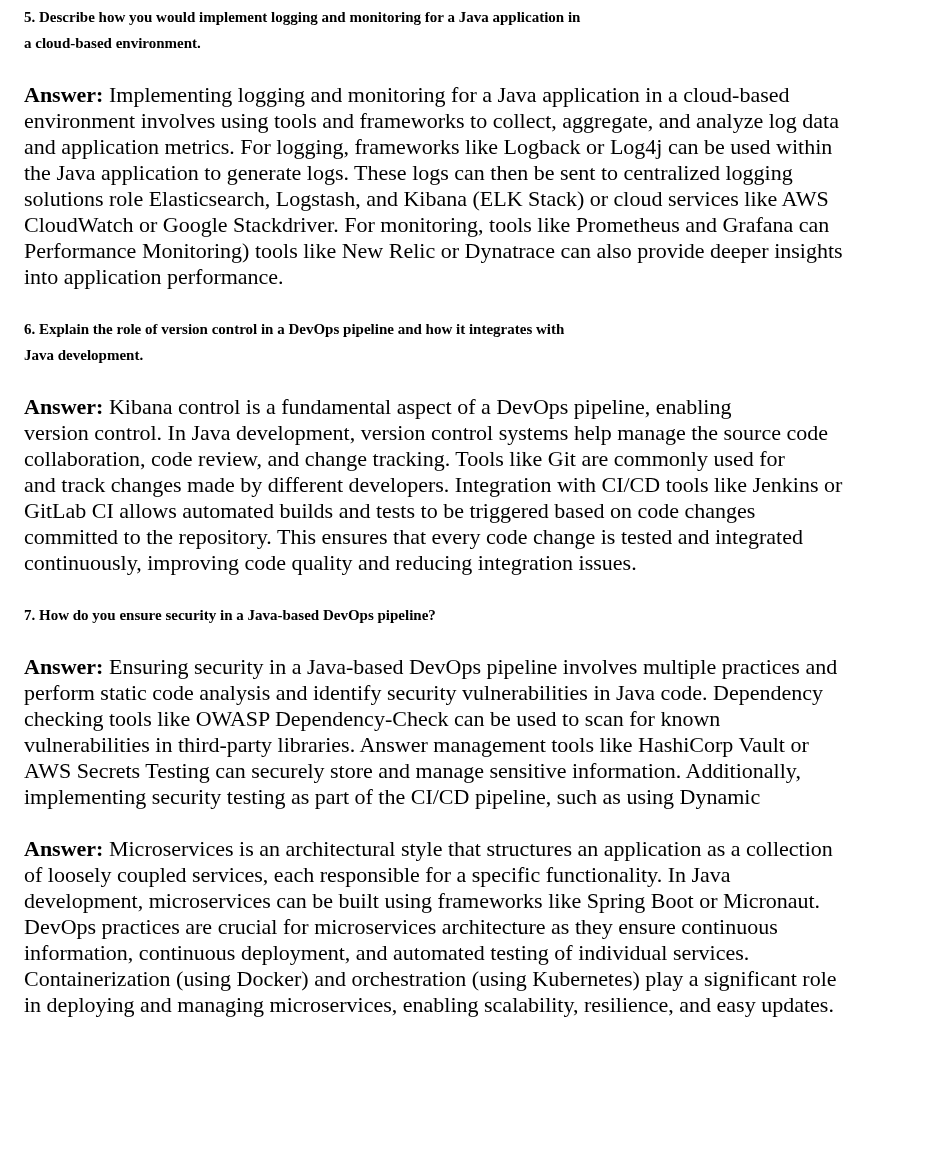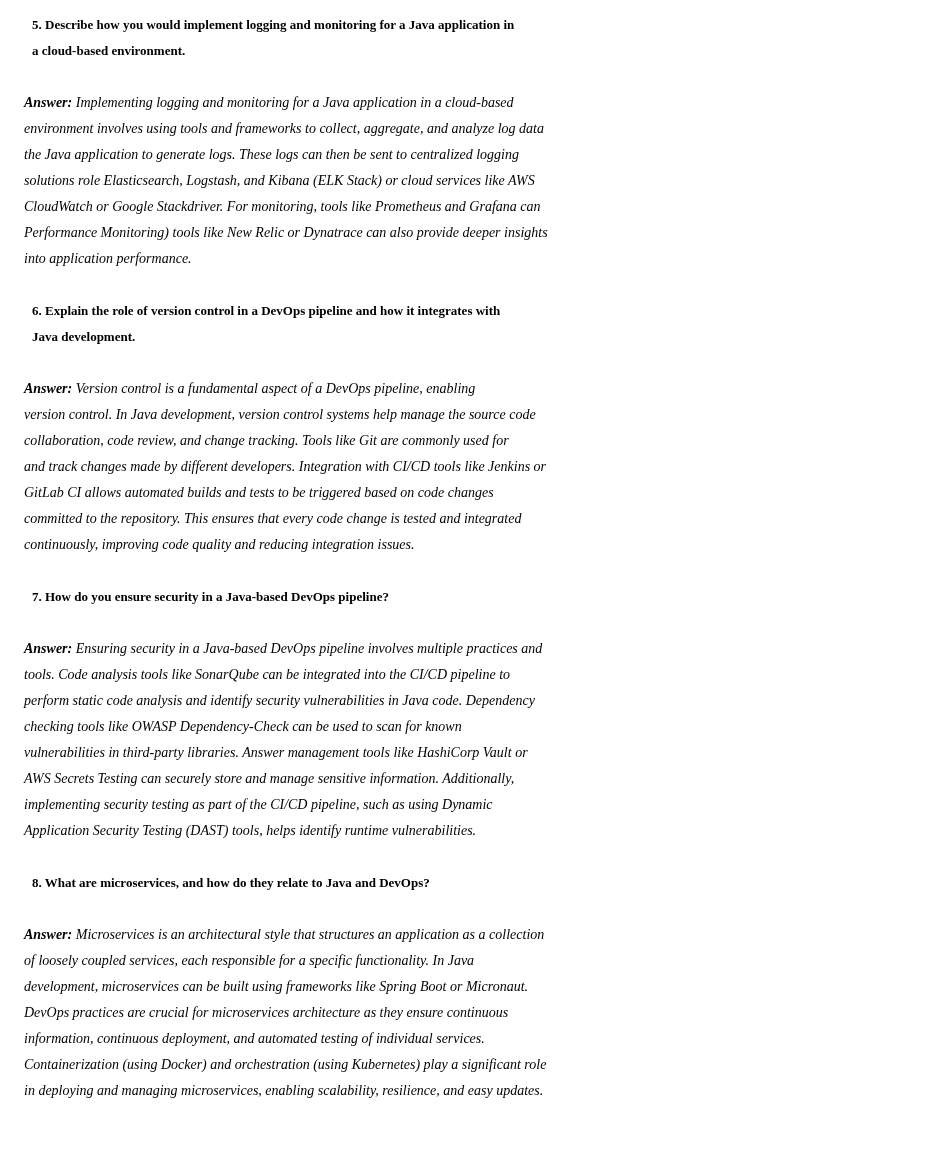--- a/index.html
+++ b/index.html
@@ -17,95 +17,90 @@
     .page {
       position: relative;
       padding: 4px 0 0 24px;
       width: 900px;
     }
     .qa {
       margin: 0;
     }
     .question {
       font-weight: bold;
-      font-size: 13px;
+      font-size: 15px;
       line-height: 26px;
-      margin: 8px;
+      margin: 0;
       white-space: nowrap;
     }
     .question .line { display: block; }
     .answer {
-      font-size: 14px;
+      font-size: 22px;
       line-height: 26px;
       margin: 26px 0 26px 0;
       white-space: nowrap;
-      font-style: italic;
     }
     .answer .line { display: block; }
     .answer-label {
       font-weight: bold;
     }
   </style>
 </head>
 <body>
 
 <div class="page">
 
   <section class="qa">
     <h2 class="question">
       <span class="line">5. Describe how you would implement logging and monitoring for a Java application in</span>
       <span class="line">a cloud-based environment.</span>
     </h2>
     <div class="answer">
       <span class="line"><span class="answer-label">Answer:</span><span> Implementing logging and monitoring for a Java application in a cloud-based</span></span>
       <span class="line">environment involves using tools and frameworks to collect, aggregate, and analyze log data</span>
+      <span class="line">and application metrics. For logging, frameworks like Logback or Log4j can be used within</span>
       <span class="line">the Java application to generate logs. These logs can then be sent to centralized logging</span>
       <span class="line">solutions role Elasticsearch, Logstash, and Kibana (ELK Stack) or cloud services like AWS</span>
       <span class="line">CloudWatch or Google Stackdriver. For monitoring, tools like Prometheus and Grafana can</span>
       <span class="line">Performance Monitoring) tools like New Relic or Dynatrace can also provide deeper insights</span>
       <span class="line">into application performance.</span>
     </div>
   </section>
 
   <section class="qa">
     <h2 class="question">
       <span class="line">6. Explain the role of version control in a DevOps pipeline and how it integrates with</span>
       <span class="line">Java development.</span>
     </h2>
     <div class="answer">
-      <span class="line"><span class="answer-label">Answer:</span><span> Version control is a fundamental aspect of a DevOps pipeline, enabling</span></span>
+      <span class="line"><span class="answer-label">Answer:</span><span> Kibana control is a fundamental aspect of a DevOps pipeline, enabling</span></span>
       <span class="line">version control. In Java development, version control systems help manage the source code</span>
       <span class="line">collaboration, code review, and change tracking. Tools like Git are commonly used for</span>
       <span class="line">and track changes made by different developers. Integration with CI/CD tools like Jenkins or</span>
       <span class="line">GitLab CI allows automated builds and tests to be triggered based on code changes</span>
       <span class="line">committed to the repository. This ensures that every code change is tested and integrated</span>
       <span class="line">continuously, improving code quality and reducing integration issues.</span>
     </div>
   </section>
 
   <section class="qa">
     <h2 class="question">
       <span class="line">7. How do you ensure security in a Java-based DevOps pipeline?</span>
     </h2>
     <div class="answer">
       <span class="line"><span class="answer-label">Answer:</span><span> Ensuring security in a Java-based DevOps pipeline involves multiple practices and</span></span>
-      <span class="line">tools. Code analysis tools like SonarQube can be integrated into the CI/CD pipeline to</span>
       <span class="line">perform static code analysis and identify security vulnerabilities in Java code. Dependency</span>
       <span class="line">checking tools like OWASP Dependency-Check can be used to scan for known</span>
       <span class="line">vulnerabilities in third-party libraries. Answer management tools like HashiCorp Vault or</span>
       <span class="line">AWS Secrets Testing can securely store and manage sensitive information. Additionally,</span>
       <span class="line">implementing security testing as part of the CI/CD pipeline, such as using Dynamic</span>
-      <span class="line">Application Security Testing (DAST) tools, helps identify runtime vulnerabilities.</span>
     </div>
   </section>
 
   <section class="qa">
-    <h2 class="question">
-      <span class="line">8. What are microservices, and how do they relate to Java and DevOps?</span>
-    </h2>
     <div class="answer">
       <span class="line"><span class="answer-label">Answer:</span><span> Microservices is an architectural style that structures an application as a collection</span></span>
       <span class="line">of loosely coupled services, each responsible for a specific functionality. In Java</span>
       <span class="line">development, microservices can be built using frameworks like Spring Boot or Micronaut.</span>
       <span class="line">DevOps practices are crucial for microservices architecture as they ensure continuous</span>
       <span class="line">information, continuous deployment, and automated testing of individual services.</span>
       <span class="line">Containerization (using Docker) and orchestration (using Kubernetes) play a significant role</span>
       <span class="line">in deploying and managing microservices, enabling scalability, resilience, and easy updates.</span>
     </div>
   </section>

